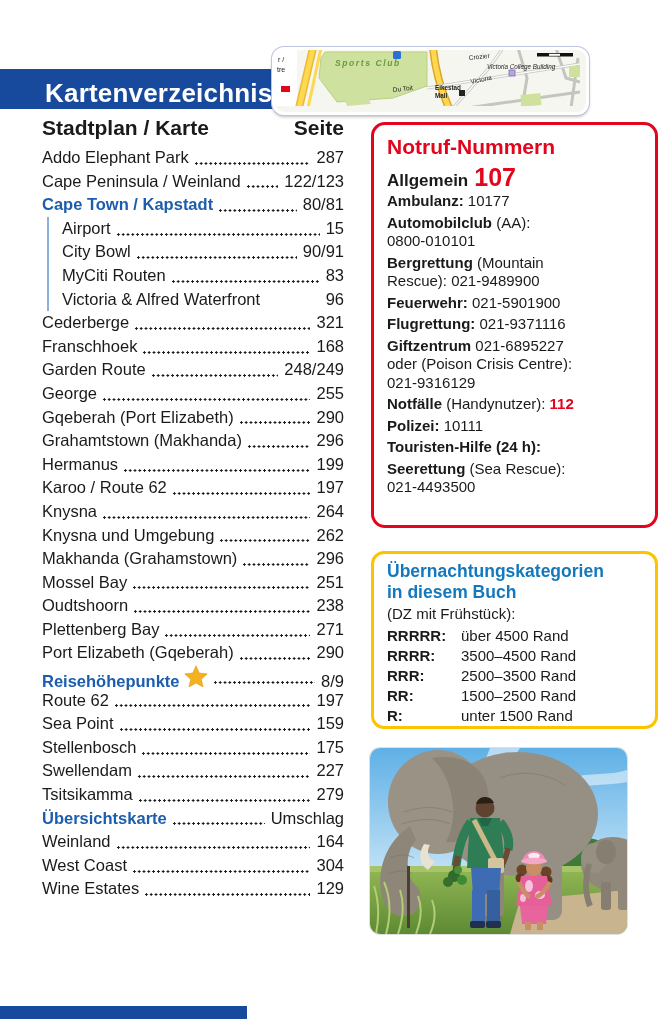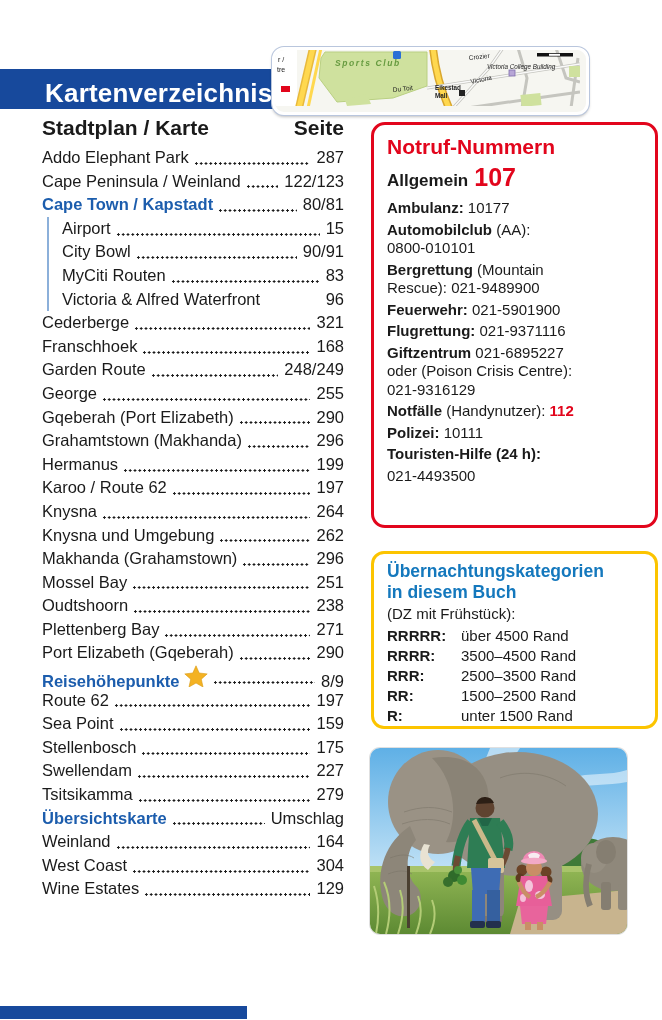--- a/index.html
+++ b/index.html
@@ -27,21 +27,21 @@
           background-image:radial-gradient(circle,#1a1a1a 1.05px,transparent 1.35px);
           background-size:4.8px 4.8px;background-repeat:repeat-x;background-position:left bottom 4px;}
   .leader.off{background:none;}
   .row .pg{white-space:nowrap;}
   .star{display:inline-block;width:24px;height:22px;vertical-align:-4px;margin-left:4px;}
 
   
   .ebox{position:absolute;left:371px;top:122px;width:287px;height:406px;box-sizing:border-box;
         border:3px solid var(--c-red,#e2051c);border-radius:14px;padding:8px 13px;background:#fff;}
   .ebox .etitle{color:var(--c-red,#e2051c);font-size:21px;font-weight:bold;margin:2px 0 4px 0;}
-  .ebox .esub{font-size:17px;font-weight:bold;margin-bottom:7px;}
+  .ebox .esub{font-size:17px;font-weight:bold;}
   .ebox .esub .big{color:var(--c-red,#e2051c);font-size:25px;font-weight:bold;margin-left:6px;}
   .entry{font-size:15px;line-height:18.5px;margin-bottom:3px;}
   .entry .red{color:var(--c-red,#e2051c);font-weight:bold;}
 
   .lbox{position:absolute;left:371px;top:551px;width:287px;height:178px;box-sizing:border-box;
         border:3px solid var(--c-yellow,#fcc400);border-radius:13px;padding:7px 13px;background:#fff;}
   .lbox .ltitle{color:var(--c-boxtitle,#1478bd);font-size:17.5px;font-weight:bold;line-height:21px;}
   .lbox .lnote{font-size:15px;line-height:20px;margin:1px 0 2px 0;}
   .l-row{display:flex;font-size:15px;line-height:20px;}
   .l-row .l-code{width:74px;font-weight:bold;}
@@ -321,20 +321,21 @@
         <div class="entry">
           <div class="line"><span style="font-weight: bold;">Notfälle</span><span> (Handynutzer): </span><span class="red" style="font-weight: bold;">112</span></div>
         </div>
         <div class="entry">
           <div class="line"><span style="font-weight: bold;">Polizei:</span><span> 10111</span></div>
         </div>
         <div class="entry">
           <div class="line"><span style="font-weight: bold;">Touristen-Hilfe (24 h):</span></div>
         </div>
         <div class="entry">
+          <div class="line"><span style="font-weight: bold;">Seerettung</span><span> (Sea Rescue):</span></div>
           <div class="line"><span>021-4493500</span></div>
         </div>
       </div>
   </div>
 
   <div class="lbox">
     <div class="ltitle">Übernachtungskategorien</div>
     <div class="ltitle">in diesem Buch</div>
     <div class="lnote">(DZ mit Frühstück):</div>
     <div id="lodging-rows">

